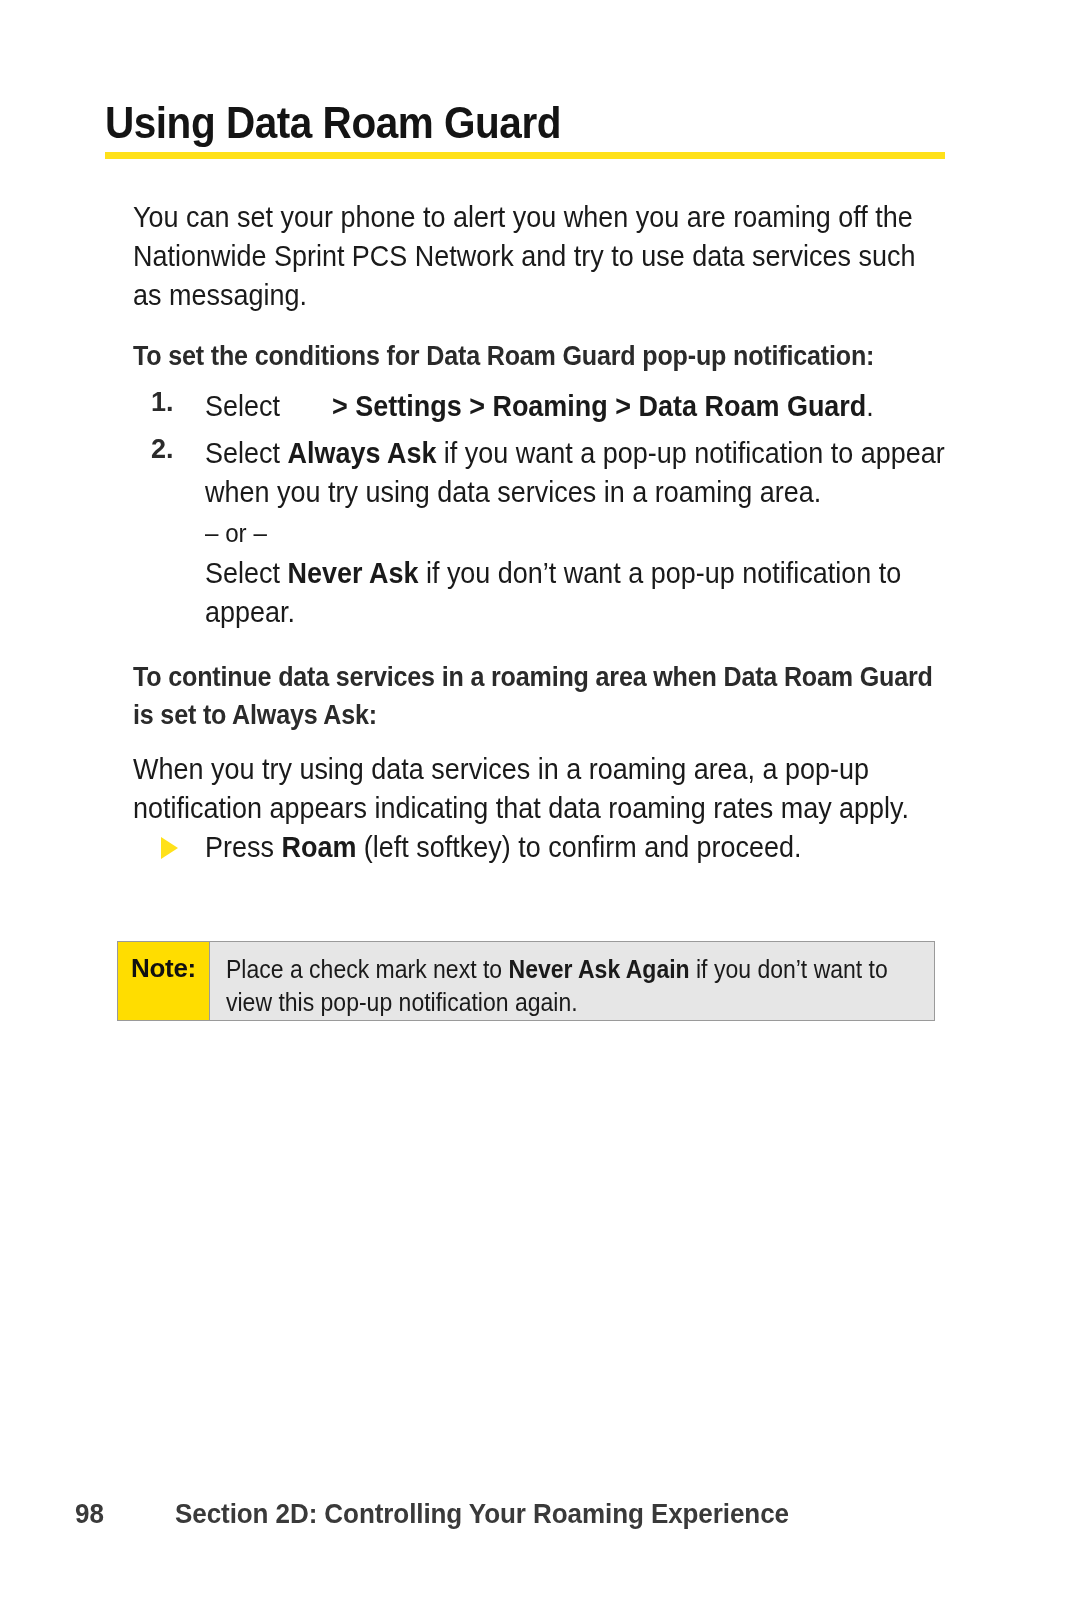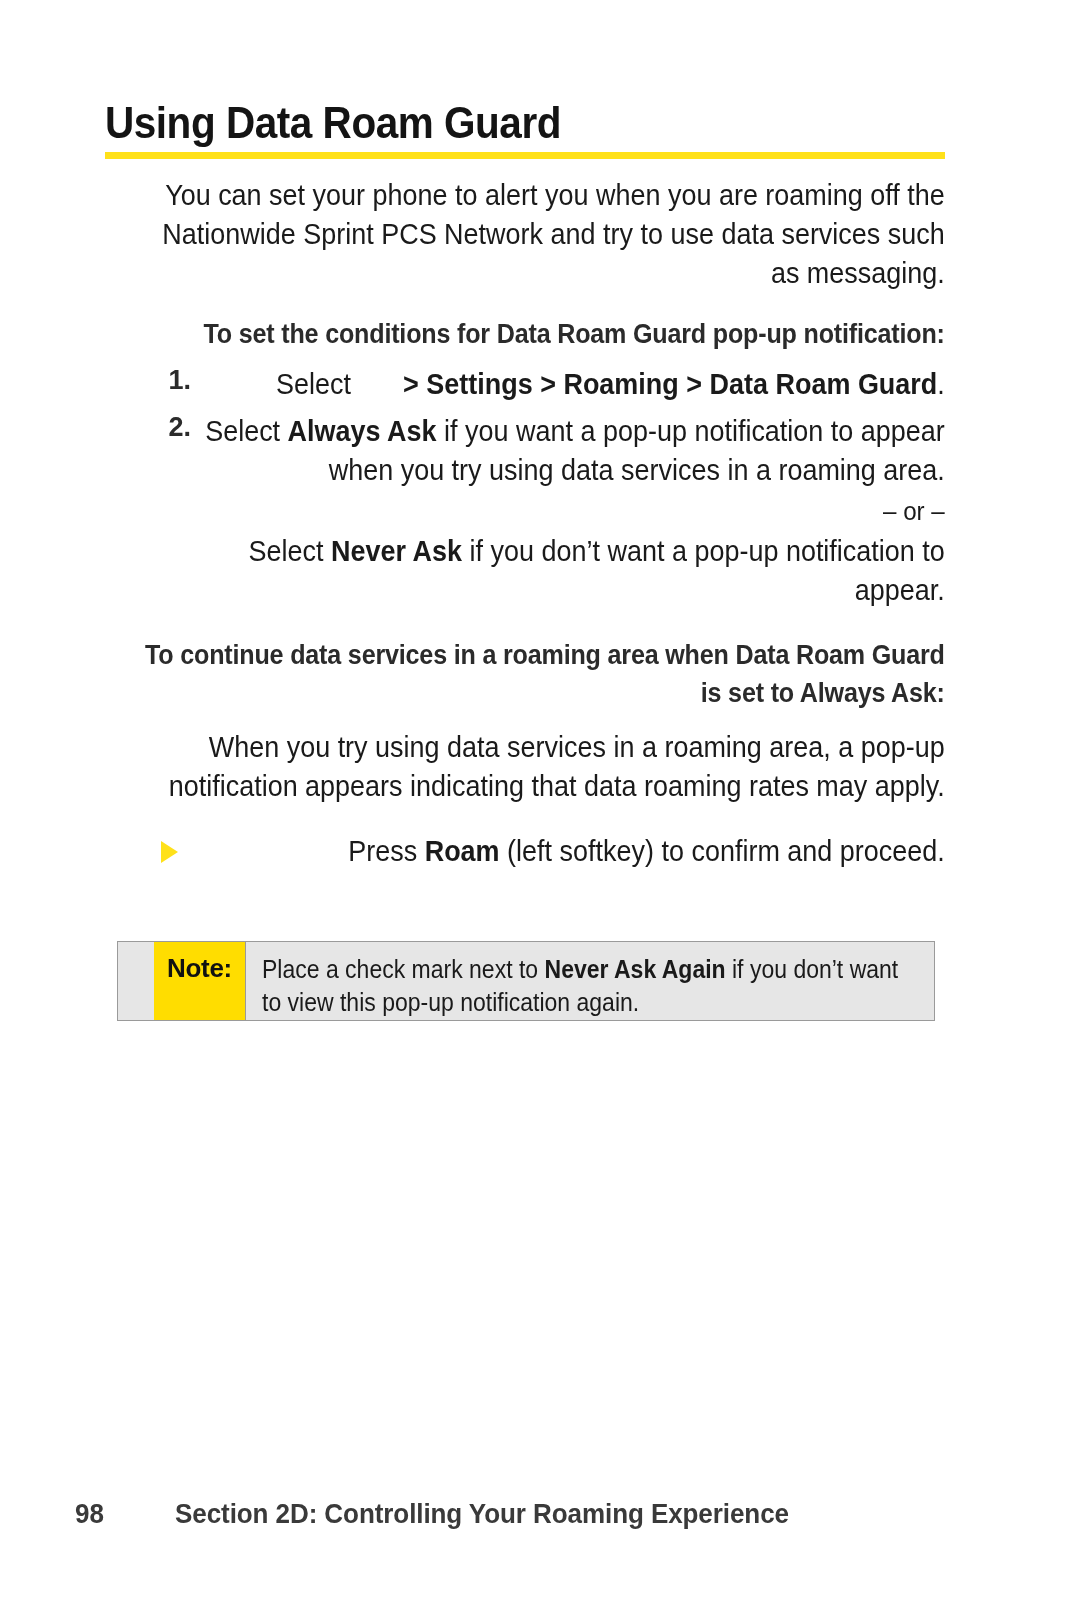--- a/index.html
+++ b/index.html
@@ -49,23 +49,22 @@
     top: 152px;
     width: 840px;
     height: 7px;
     background: #FFE11A;
   }
 
   
   .content {
     position: absolute;
     left: 133px;
-    top: 176px;
+    top: 198px;
     width: 812px;
-    text-align: right;
   }
 
   .body-text {
     font-size: 29px;
     line-height: 39px;
     color: #1a1a1a;
     transform: scaleX(0.93);
     transform-origin: left top;
     width: 107.5%;
   }
@@ -130,21 +129,20 @@
     transform: scaleX(0.93);
     transform-origin: left top;
     width: 107.5%;
   }
   b, strong { font-weight: 700; }
 
   
   .bullet-row {
     position: relative;
     padding-left: 72px;
-    margin-top: 26px;
   }
   .bullet-tri {
     position: absolute;
     left: 28px;
     top: 9px;
     width: 0;
     height: 0;
     border-left: 17px solid #FFE11A;
     border-top: 11px solid transparent;
     border-bottom: 11px solid transparent;
@@ -161,21 +159,20 @@
   .note-box {
     position: absolute;
     left: 117px;
     top: 941px;
     width: 818px;
     height: 80px;
     display: flex;
     border: 1px solid #9a9a9a;
     box-sizing: border-box;
     background: #E6E6E6;
-    padding-left: 36px;
   }
   .note-label-cell {
     width: 92px;
     flex: 0 0 92px;
     background: #FFDD00;
     border-right: 1px solid #9a9a9a;
     display: flex;
     align-items: flex-start;
     justify-content: center;
     padding-top: 11px;

